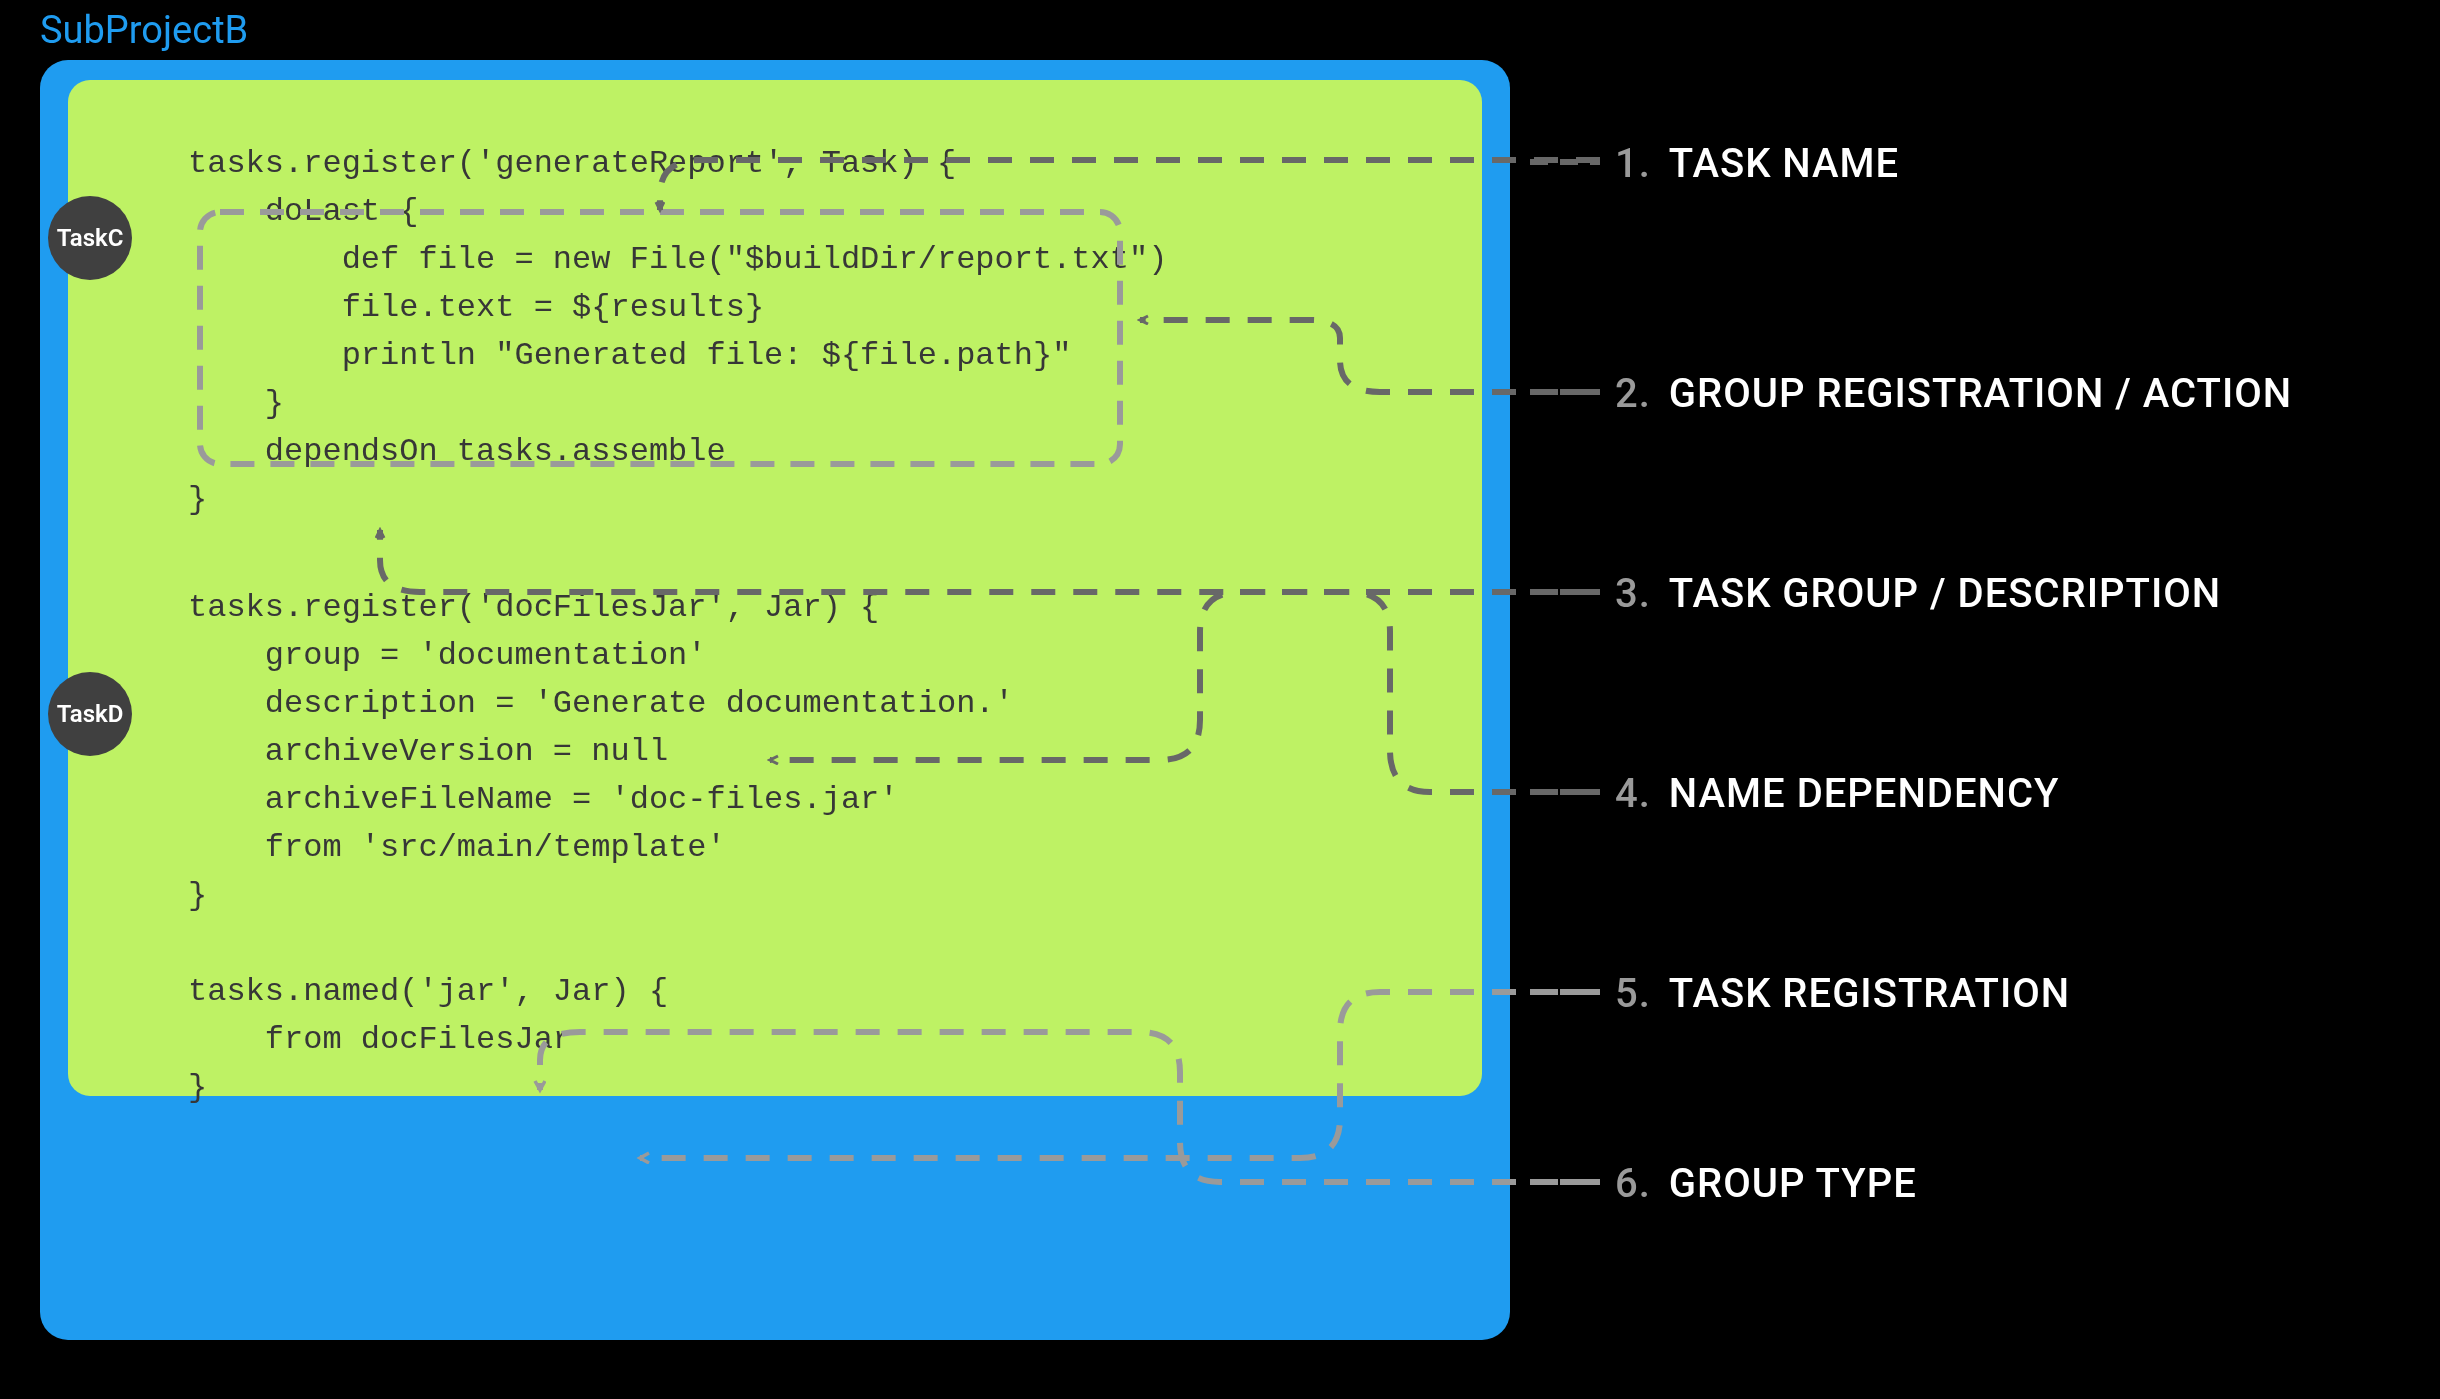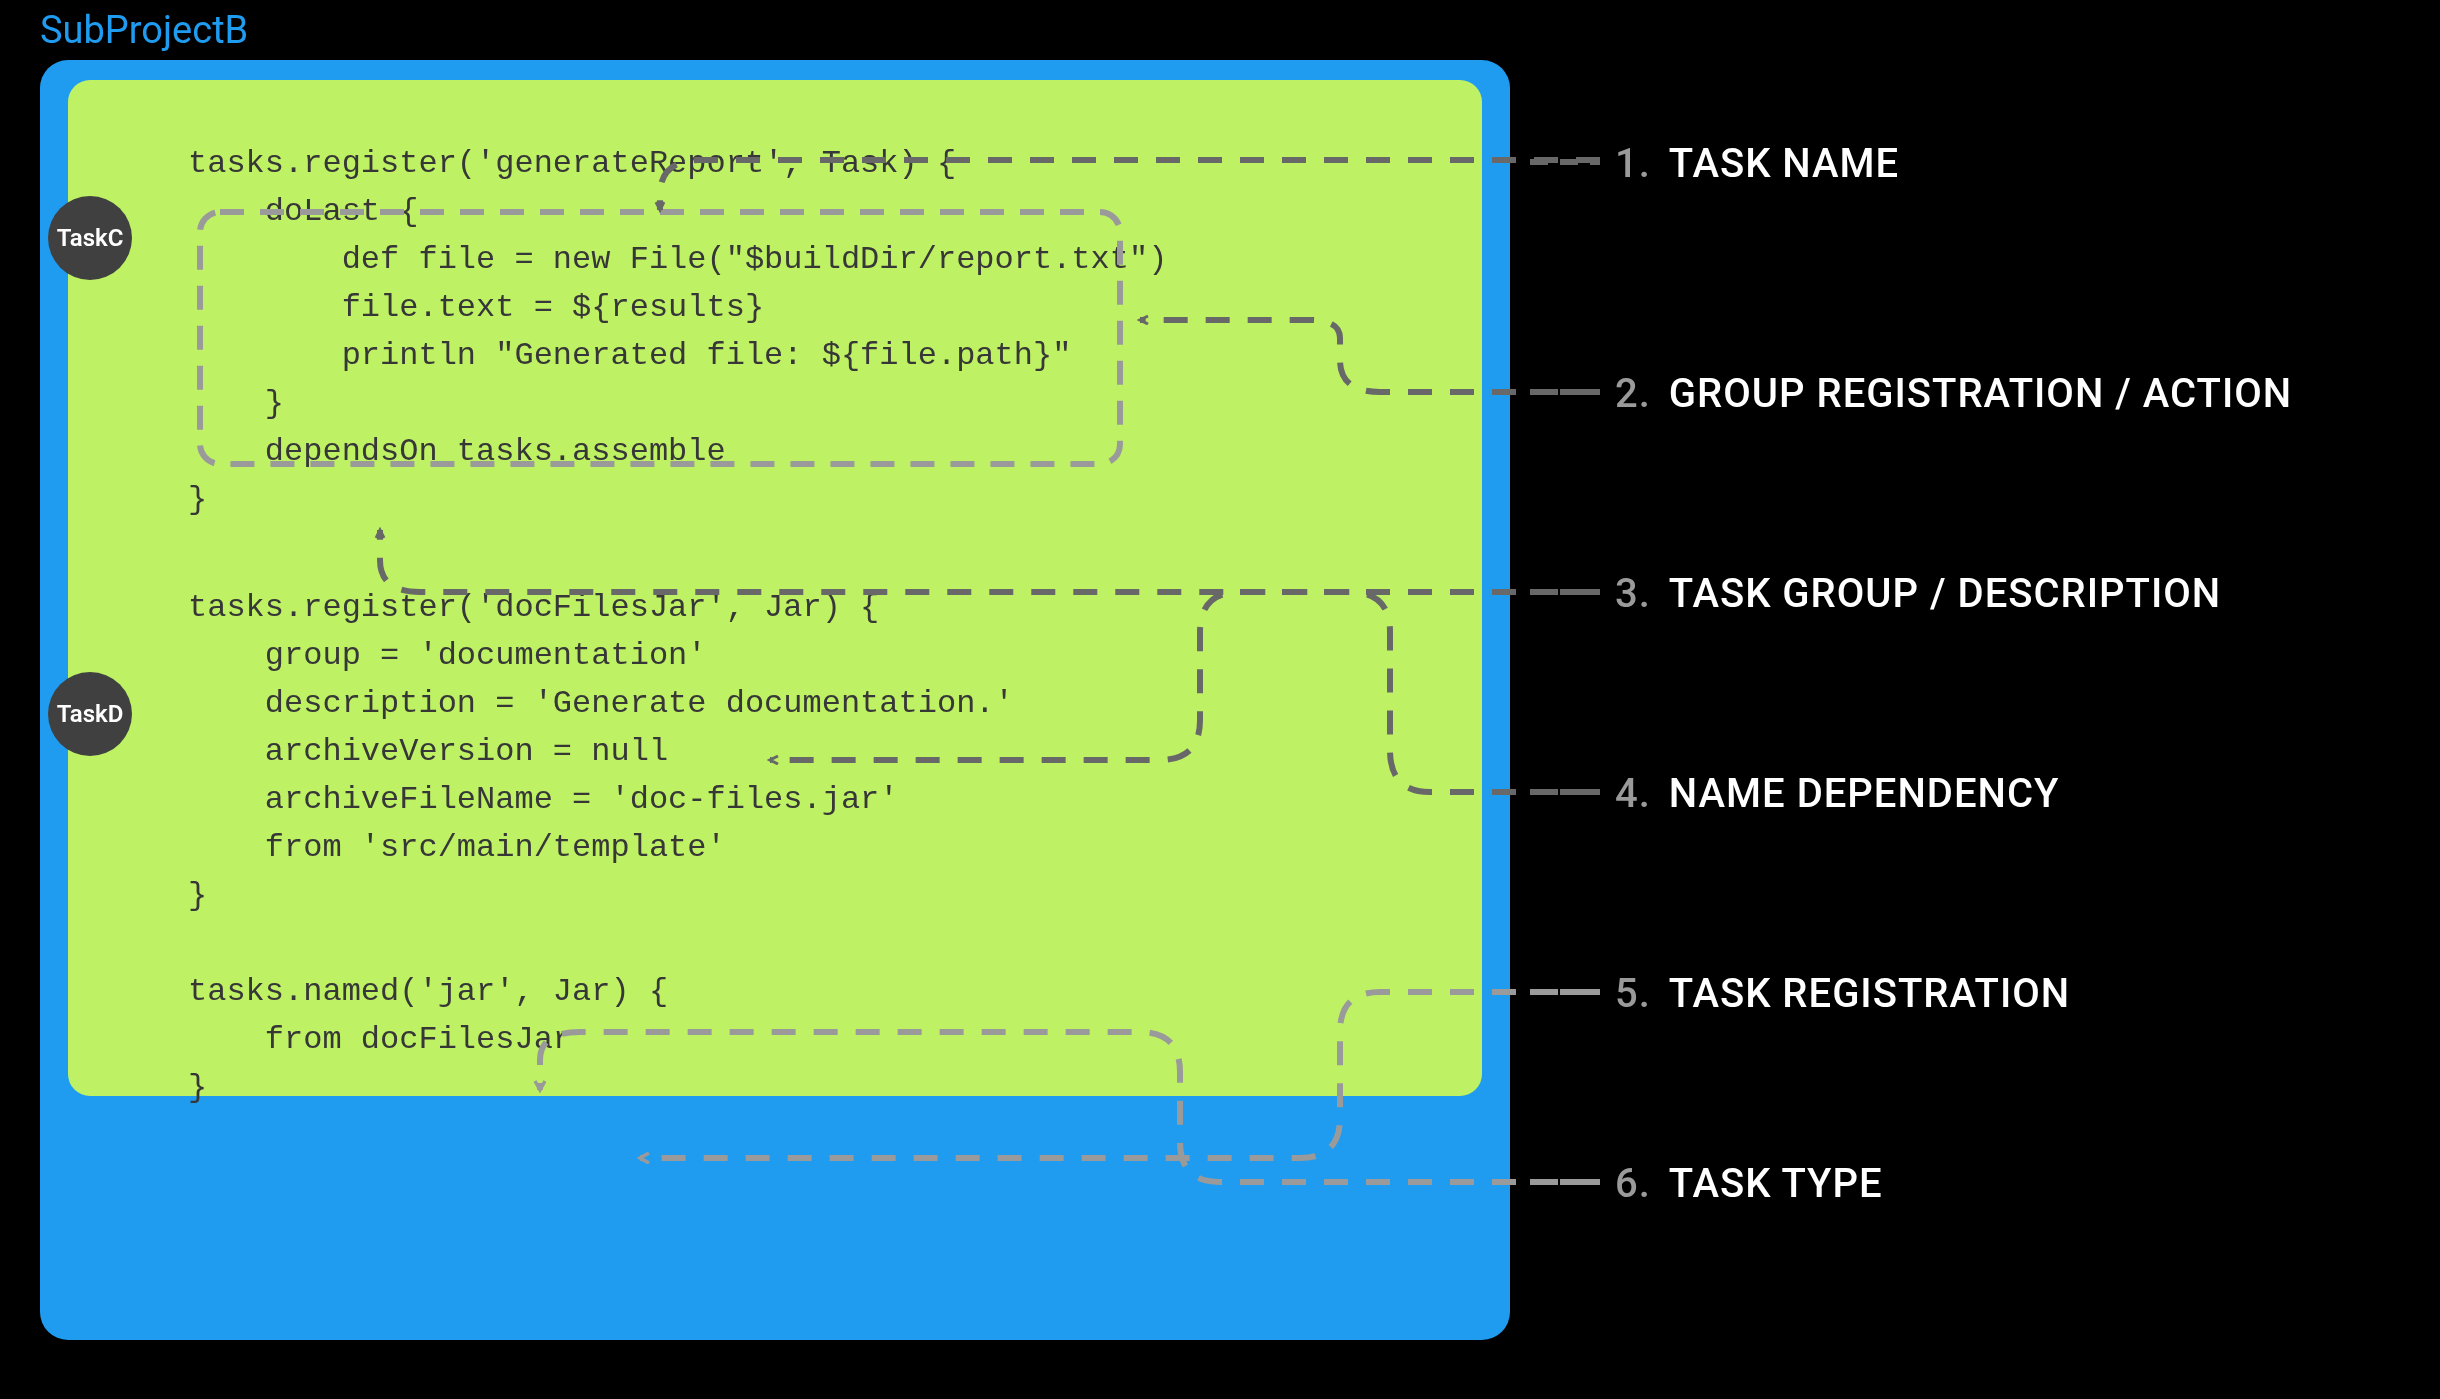--- a/index.html
+++ b/index.html
@@ -137,21 +137,21 @@
 <div class="ann" style="top:770px; left:1615px;">
   <span class="num">4.</span>
   <span class="txt">NAME DEPENDENCY</span>
 </div>
 <div class="ann" style="top:970px; left:1615px;">
   <span class="num">5.</span>
   <span class="txt">TASK REGISTRATION</span>
 </div>
 <div class="ann" style="top:1160px; left:1615px;">
   <span class="num">6.</span>
-  <span class="txt">TASK TYPE</span>
+  <span class="txt">GROUP TYPE</span>
 </div>
 
 <svg class="svg-overlay" viewBox="0 0 2440 1399">
   <defs>
     <marker id="arrow" markerWidth="12" markerHeight="12" refX="9" refY="5" orient="auto" markerUnits="userSpaceOnUse">
       <path d="M1,1 L9,5 L1,9" fill="none" stroke="#686868" stroke-width="3"></path>
     </marker>
     <marker id="arrowL" markerWidth="14" markerHeight="14" refX="10" refY="6" orient="auto" markerUnits="userSpaceOnUse">
       <path d="M1,1 L10,6 L1,11" fill="none" stroke="#9a9a9a" stroke-width="3.5"></path>
     </marker>

